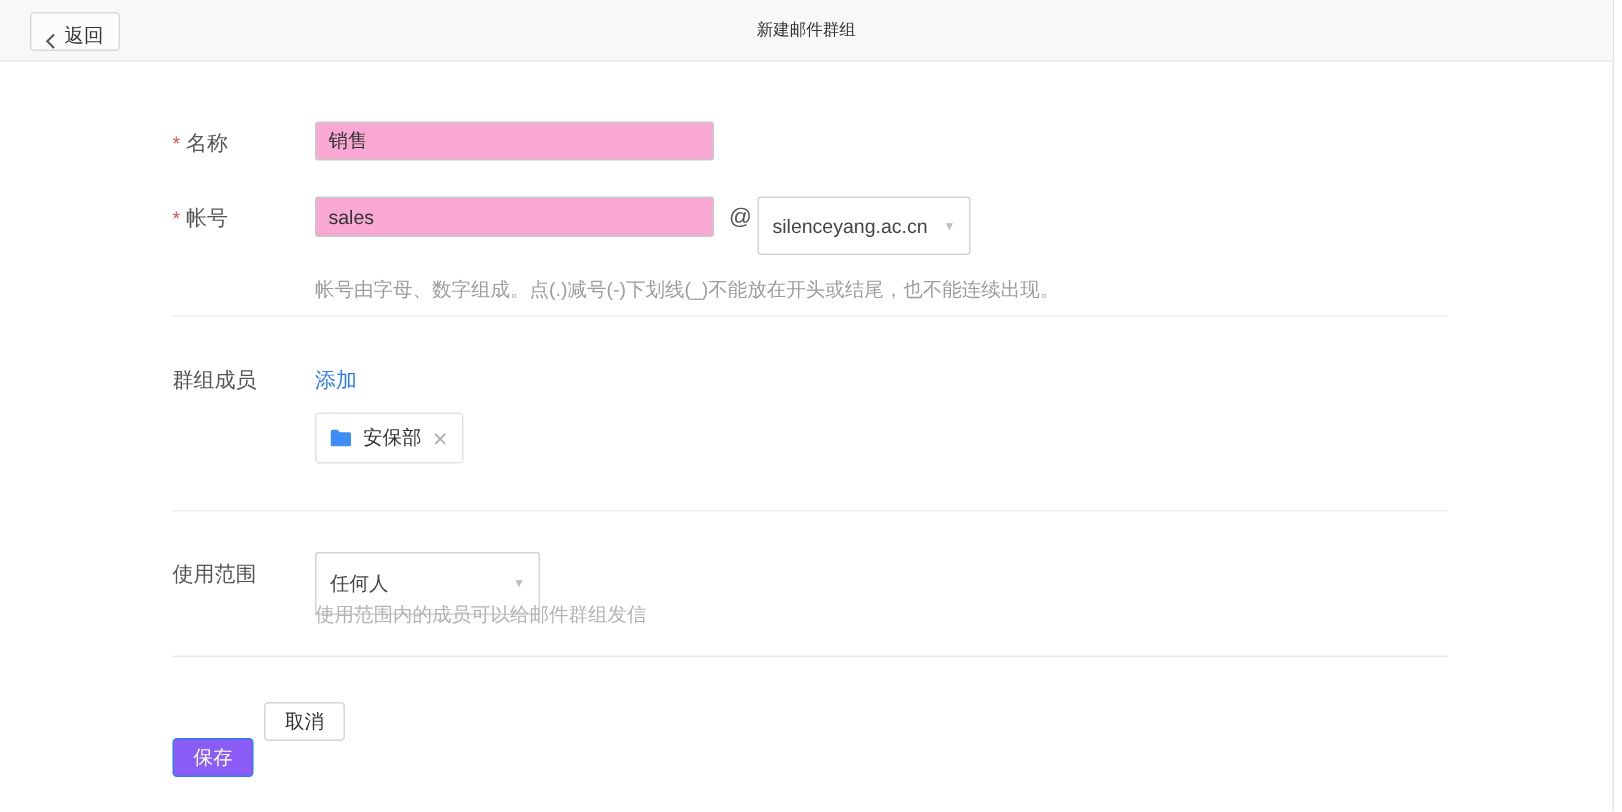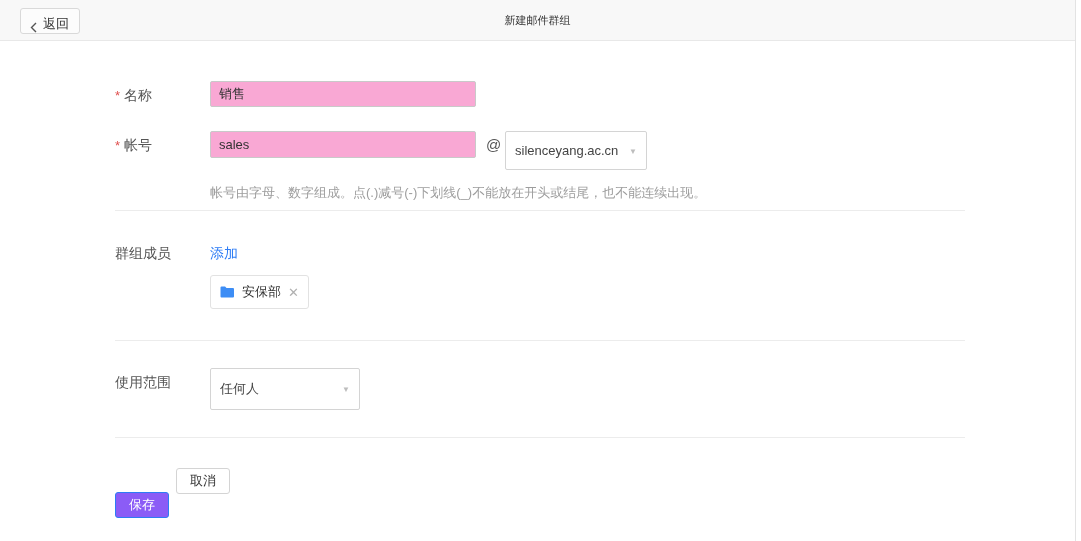--- a/index.html
+++ b/index.html
@@ -146,19 +146,20 @@
     <span class="close-x">✕</span>
   </div>
 
   <div class="divider" style="top:340px;"></div>
 
   <div class="label" style="left:115px; top:374px;">使用范围</div>
   <div class="select-box" style="left:210px; top:368px; width:150px; height:42px;">
     <span>任何人</span>
     <span class="caret">▼</span>
   </div>
+  <div class="hint light" style="left:210px; top:401px;">使用范围内的成员可以给邮件群组发信</div>
 
   <div class="divider" style="top:437px;"></div>
 
   <button class="btn btn-primary" style="left:115px; top:468px;">保存</button>
   <button class="btn btn-default" style="left:176px; top:468px;">取消</button>
 
 </div>
 
 </body></html>

